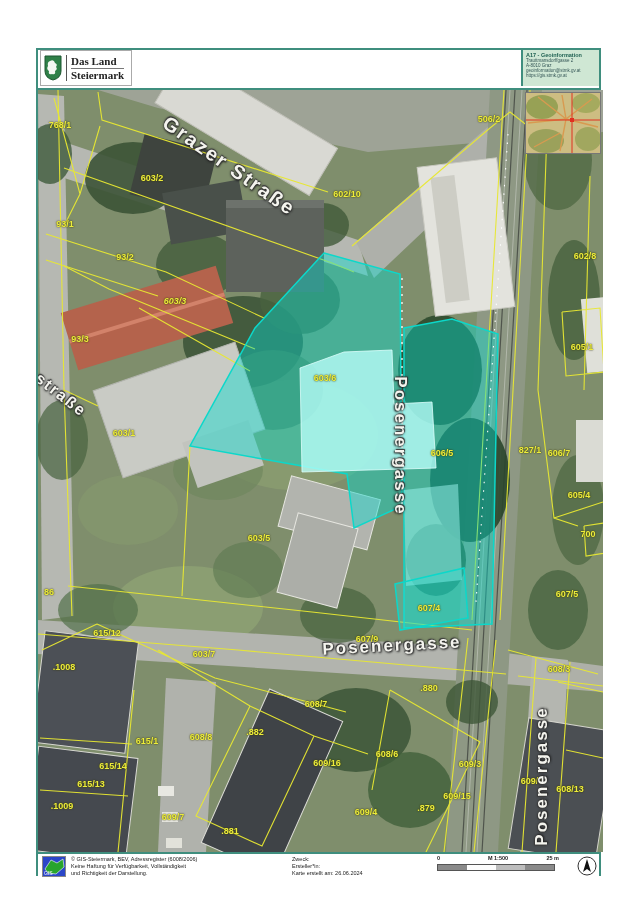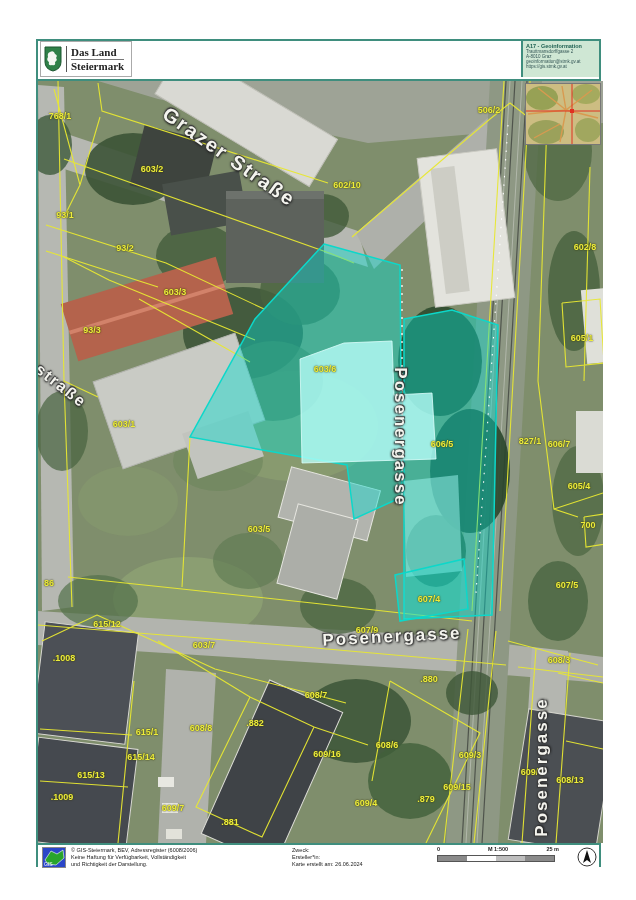--- a/index.html
+++ b/index.html
@@ -1,17 +1,17 @@
 <!DOCTYPE html>
 <html><head>
 <meta charset="utf-8">
 <style>
   html,body{margin:0;padding:0;background:#ffffff;width:636px;height:900px;overflow:hidden;
             font-family:"Liberation Sans",sans-serif;}
-  .frame{position:absolute;left:36px;top:39px;width:565px;height:828px;border:2px solid #3f8e7e;box-sizing:border-box;background:#fff;}
+  .frame{position:absolute;left:36px;top:48px;width:565px;height:828px;border:2px solid #3f8e7e;box-sizing:border-box;background:#fff;}
   
   .header{position:relative;height:38px;border-bottom:2px solid #3f8e7e;background:#fff;}
   .logo-box{position:absolute;left:2px;top:0px;height:36px;width:92px;background:#fff;border:1px solid #aaa;
             display:flex;align-items:center;z-index:5;box-sizing:border-box;}
   .crest{width:18px;height:26px;margin-left:3px;}
   .logo-text{margin-left:4px;padding-left:4px;border-left:1px solid #555;
              font-family:"Liberation Serif",serif;font-weight:bold;color:#222;font-size:11px;line-height:12px;}
   .logo-text .l1{border-bottom:1px solid #777;padding-bottom:1px;}
   .title{position:absolute;left:96px;right:80px;top:0;height:36px;display:flex;align-items:center;justify-content:center;
          color:#1d7a6a;font-size:15px;letter-spacing:.5px;}
@@ -171,22 +171,22 @@
     </svg>
 
     <div class="labels">
         <div class="plabel" style="left: 22px; top: 35px;">768/1</div>
         <div class="plabel" style="left: 114px; top: 88px;">603/2</div>
         <div class="plabel" style="left: 27px; top: 134px;">93/1</div>
         <div class="plabel" style="left: 309px; top: 104px;">602/10</div>
         <div class="plabel" style="left: 451px; top: 29px;">506/2</div>
         <div class="plabel" style="left: 87px; top: 167px;">93/2</div>
         <div class="plabel" style="left: 547px; top: 166px;">602/8</div>
-        <div class="plabel" style="left: 137px; top: 211px;">603/3</div>
-        <div class="plabel" style="left: 42px; top: 249px; margin-left: 12px;">93/3</div>
+        <div class="plabel" style="left: 137px; top: 211px; font-style: italic;">603/3</div>
+        <div class="plabel" style="left: 42px; top: 249px;">93/3</div>
         <div class="plabel" style="left: 544px; top: 257px;">605/1</div>
         <div class="plabel" style="left: 287px; top: 288px;">603/6</div>
         <div class="plabel" style="left: 86px; top: 343px;">603/1</div>
         <div class="plabel" style="left: 492px; top: 360px;">827/1</div>
         <div class="plabel" style="left: 521px; top: 363px;">606/7</div>
         <div class="plabel" style="left: 404px; top: 363px; text-align: center;">606/5</div>
         <div class="plabel" style="left: 541px; top: 405px;">605/4</div>
         <div class="plabel" style="left: 550px; top: 444px;">700</div>
         <div class="plabel" style="left: 221px; top: 448px;">603/5</div>
         <div class="plabel" style="left: 11px; top: 502px;">86</div>
@@ -197,21 +197,21 @@
         <div class="plabel" style="left: 166px; top: 564px;">603/7</div>
         <div class="plabel" style="left: 26px; top: 577px;">.1008</div>
         <div class="plabel" style="left: 521px; top: 579px;">608/3</div>
         <div class="plabel" style="left: 391px; top: 598px;">.880</div>
         <div class="plabel" style="left: 278px; top: 614px;">608/7</div>
         <div class="plabel" style="left: 217px; top: 642px;">.882</div>
         <div class="plabel" style="left: 163px; top: 647px;">608/8</div>
         <div class="plabel" style="left: 109px; top: 651px;">615/1</div>
         <div class="plabel" style="left: 349px; top: 664px;">608/6</div>
         <div class="plabel" style="left: 289px; top: 673px;">609/16</div>
-        <div class="plabel" style="left: 75px; top: 676px; margin-left: 28px;">615/14</div>
+        <div class="plabel" style="left: 75px; top: 676px;">615/14</div>
         <div class="plabel" style="left: 432px; top: 674px;">609/3</div>
         <div class="plabel" style="left: 494px; top: 691px;">609/4</div>
         <div class="plabel" style="left: 53px; top: 694px;">615/13</div>
         <div class="plabel" style="left: 532px; top: 699px;">608/13</div>
         <div class="plabel" style="left: 419px; top: 706px;">609/15</div>
         <div class="plabel" style="left: 24px; top: 716px;">.1009</div>
         <div class="plabel" style="left: 388px; top: 718px;">.879</div>
         <div class="plabel" style="left: 328px; top: 722px;">609/4</div>
         <div class="plabel" style="left: 135px; top: 727px;">609/7</div>
         <div class="plabel" style="left: 192px; top: 741px;">.881</div>

